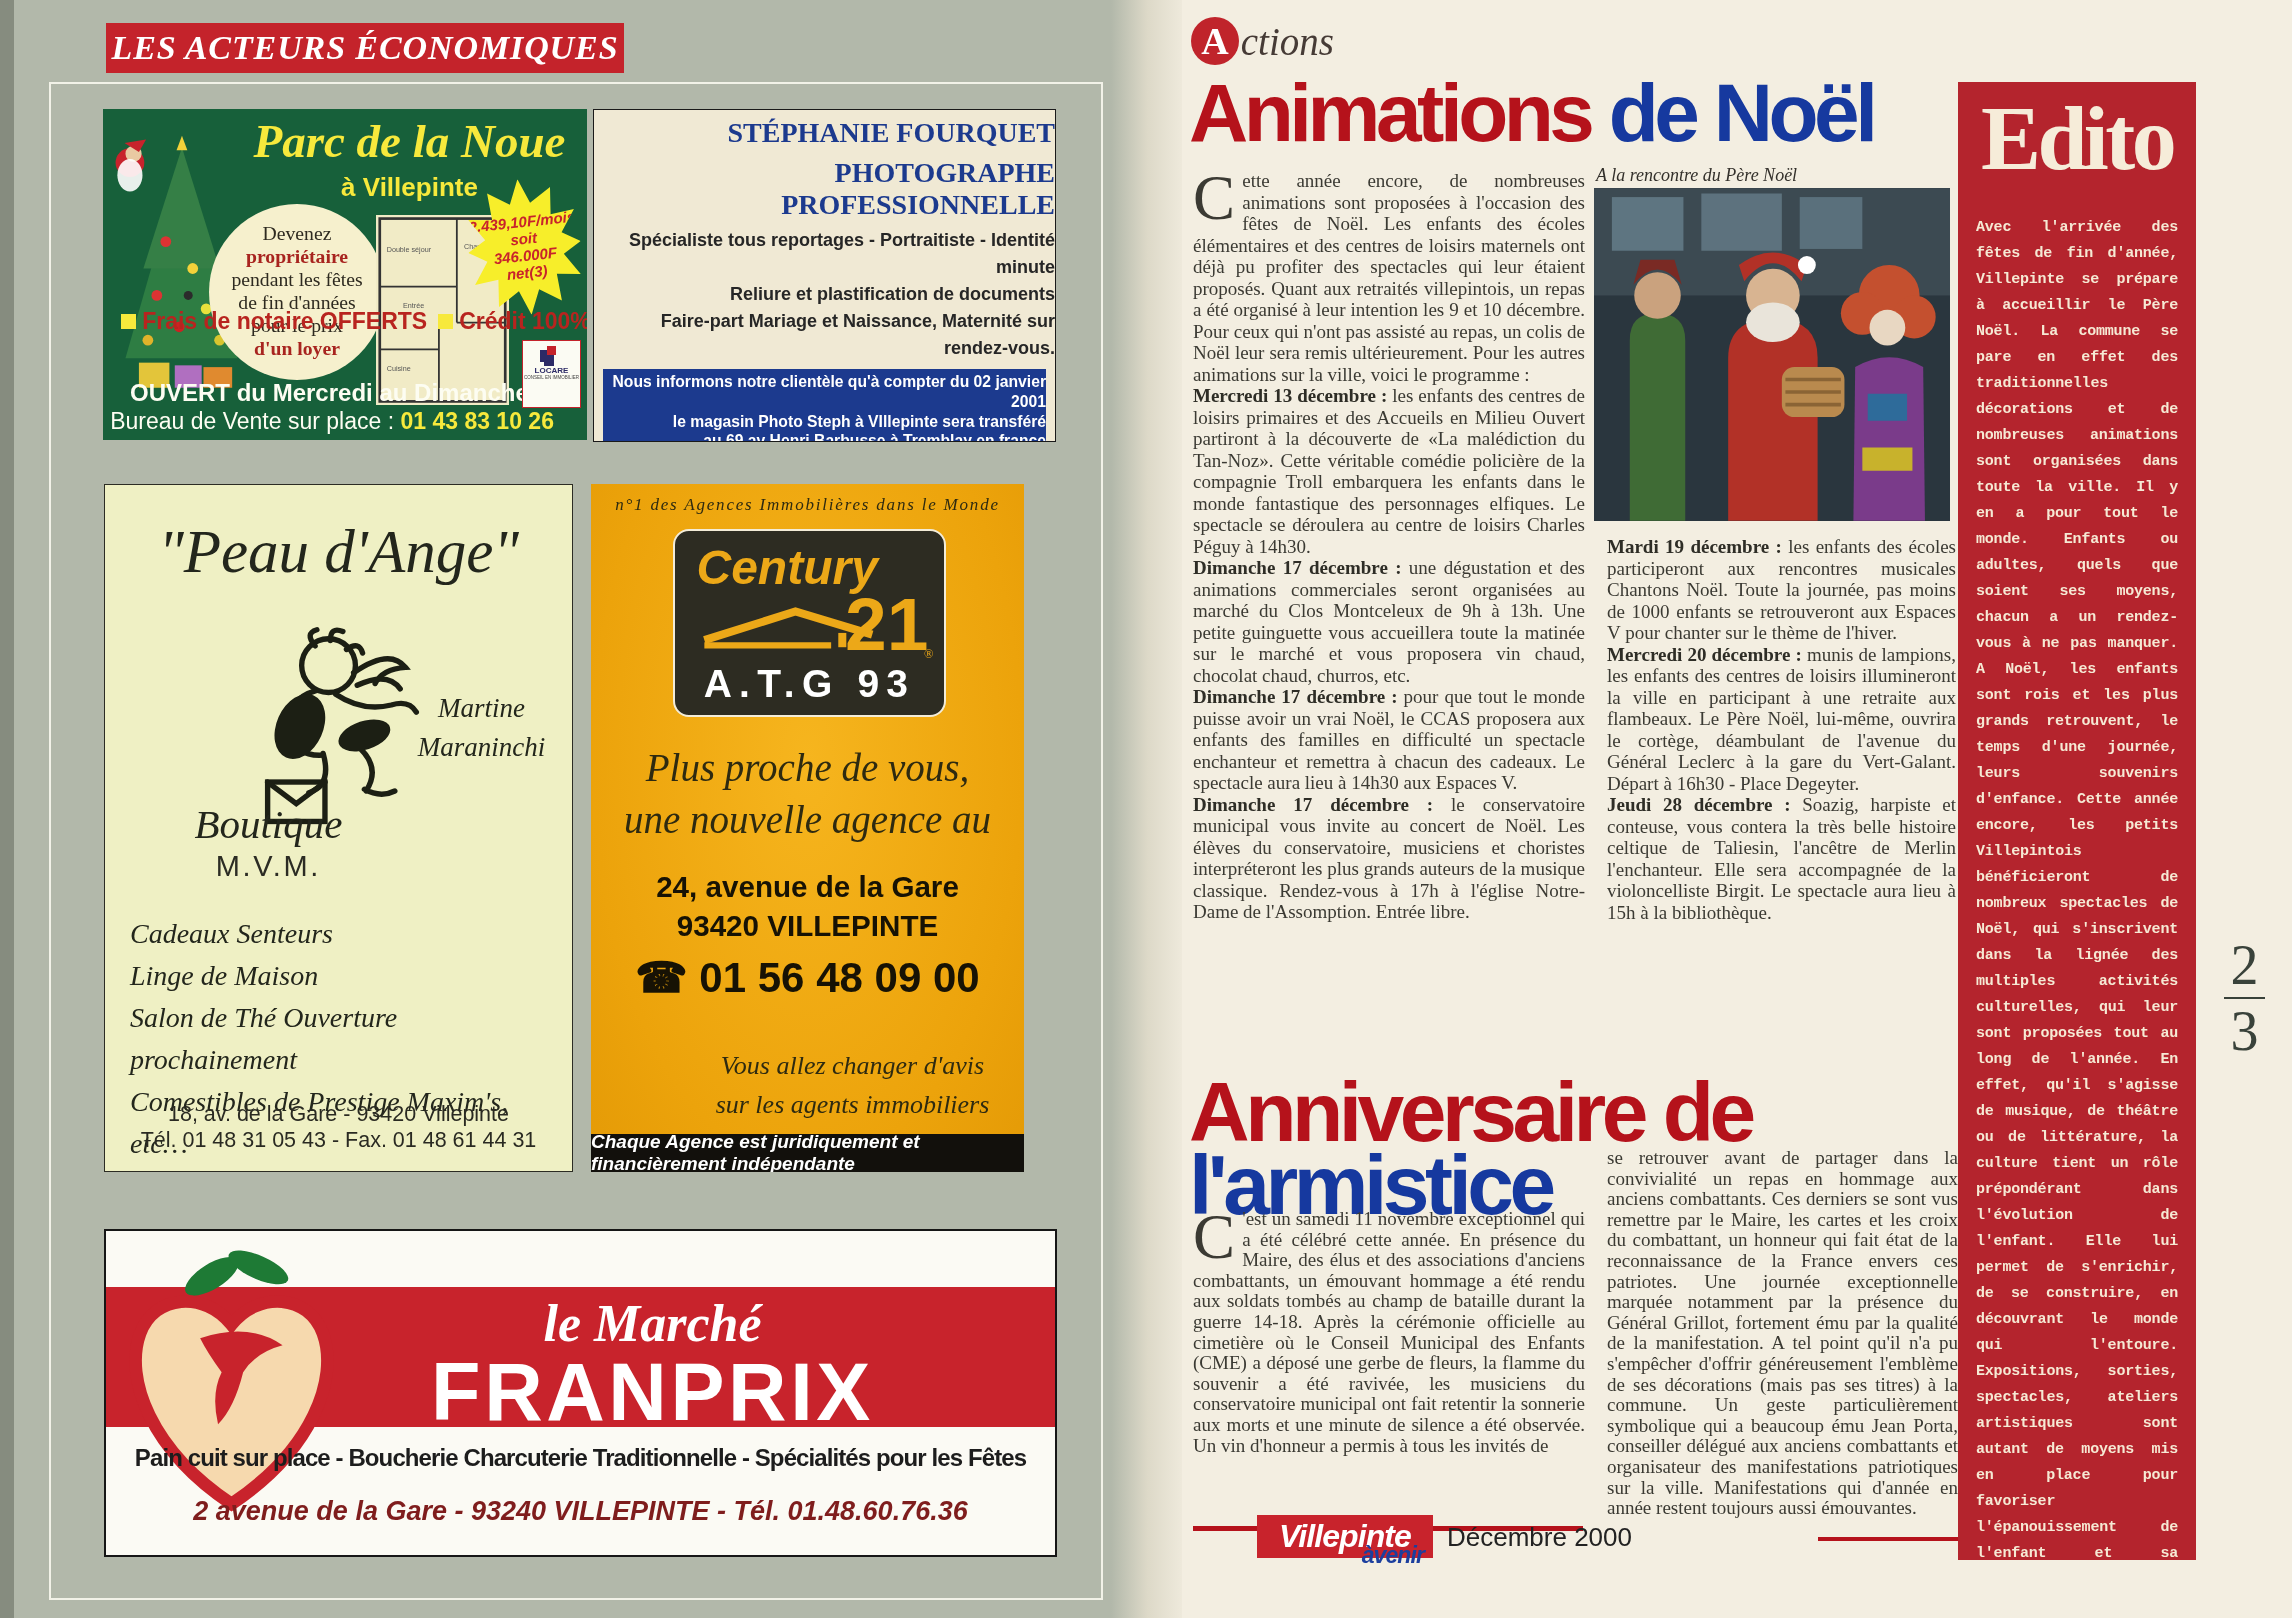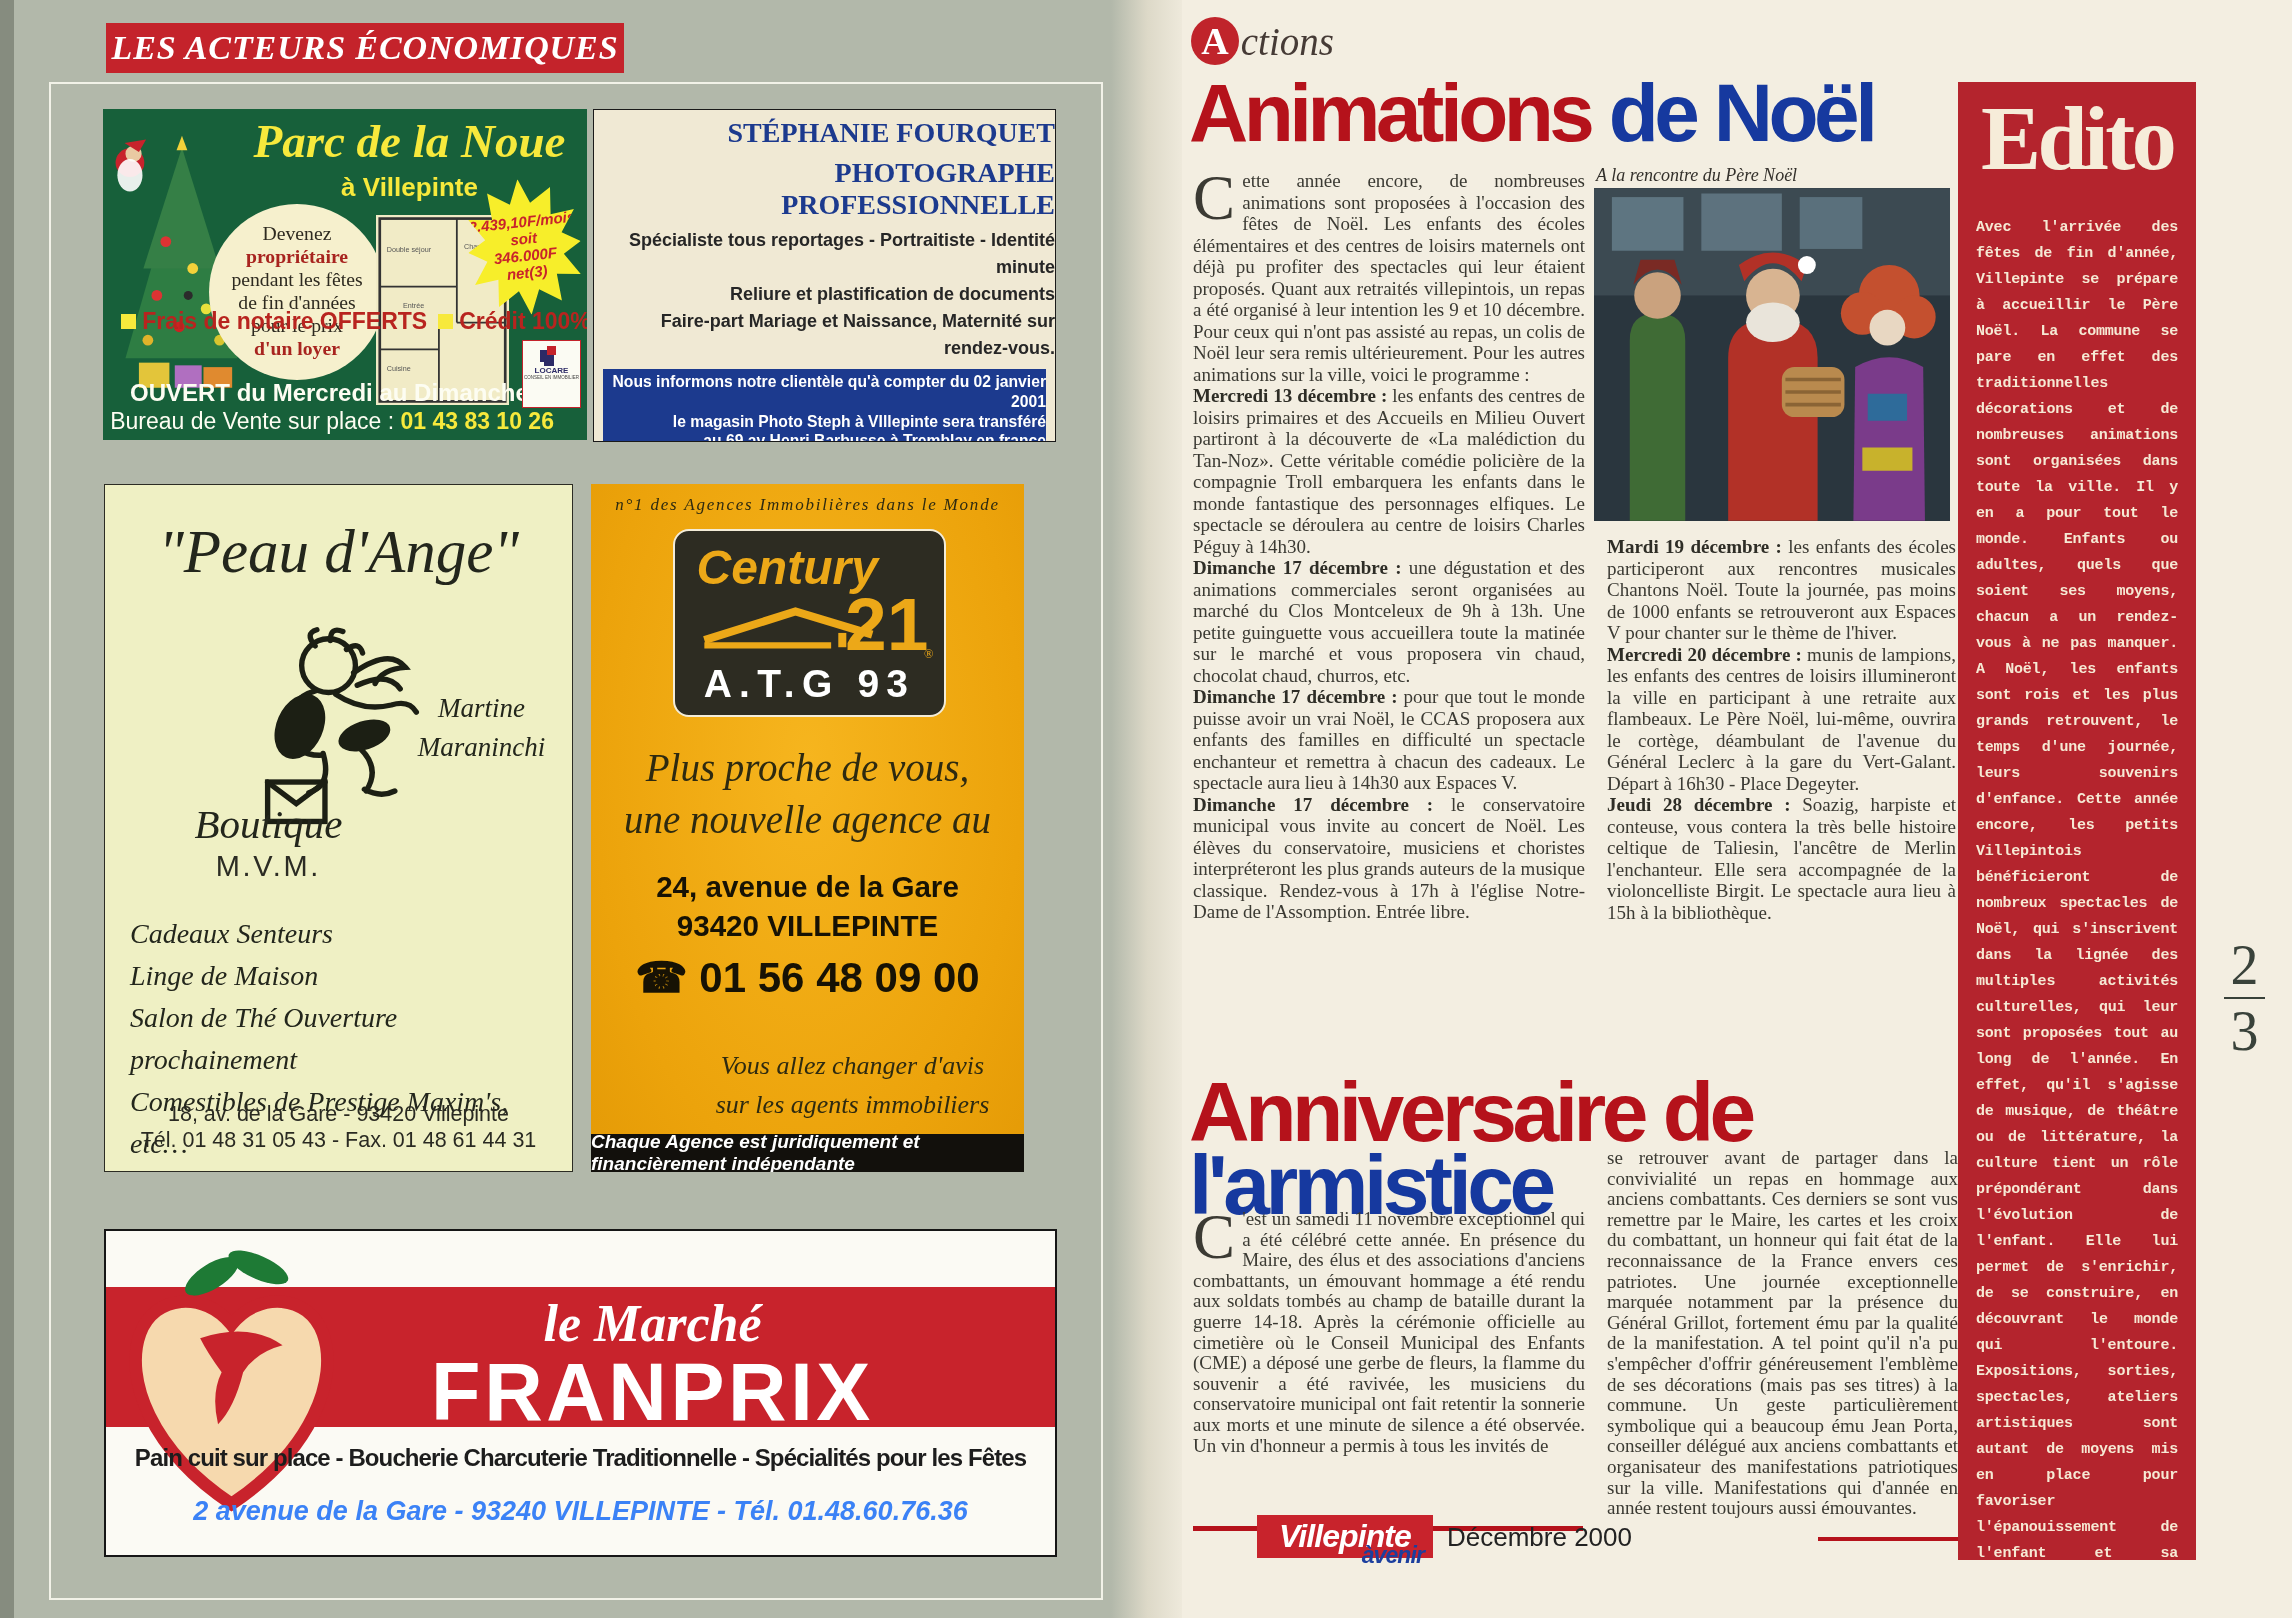--- a/index.html
+++ b/index.html
@@ -105,21 +105,21 @@
   
   .franprix{left:104px;top:1229px;width:953px;height:328px;background:#fbfaf4;
             border:2.7px solid #161616;box-sizing:border-box;overflow:hidden;}
   .fp-band{left:0;top:56px;width:100%;height:140px;background:#c8232c;}
   .fp-script{left:233px;top:63px;width:627px;text-align:center;color:#fff;
              font-style:italic;font-weight:bold;font-size:52px;}
   .fp-brand{left:233px;top:115px;width:627px;text-align:center;color:#fff;
             font-family:"Liberation Sans",sans-serif;font-weight:bold;font-size:81px;letter-spacing:3.6px;}
   .fp-line1{left:0;top:213px;width:100%;text-align:center;color:#1d1d1d;
             font-family:"Liberation Sans",sans-serif;font-weight:bold;font-size:24px;letter-spacing:-0.9px;white-space:nowrap;}
-  .fp-line2{left:0;top:265px;width:100%;text-align:center;color:#3b82f6;
+  .fp-line2{left:0;top:265px;width:100%;text-align:center;color:#7f1d1d;
             font-family:"Liberation Sans",sans-serif;font-weight:bold;font-style:italic;font-size:27px;white-space:nowrap;}
 
   
   .actions{left:1191px;top:14.3px;height:54px;display:flex;align-items:center;}
   .actions .circ{width:48px;height:48px;border-radius:50%;background:#c0242b;color:#fff;
                  display:flex;align-items:center;justify-content:center;
                  font-weight:bold;font-size:38px;}
   .actions .rest{font-style:italic;font-size:39px;color:#463b36;margin-left:1.8px;}
   .hl{font-family:"Liberation Sans",sans-serif;font-weight:bold;letter-spacing:-4.5px;white-space:nowrap;}
   .hl1{left:1189px;top:66px;font-size:82px;}

